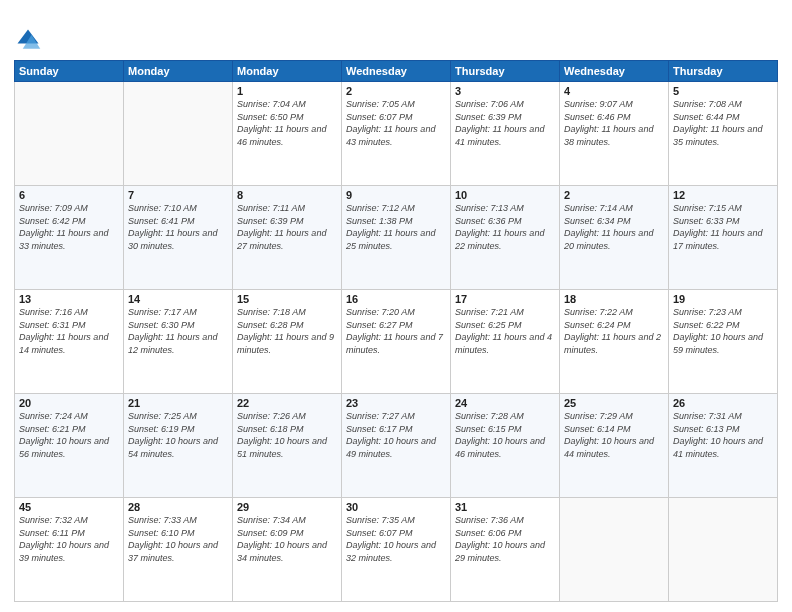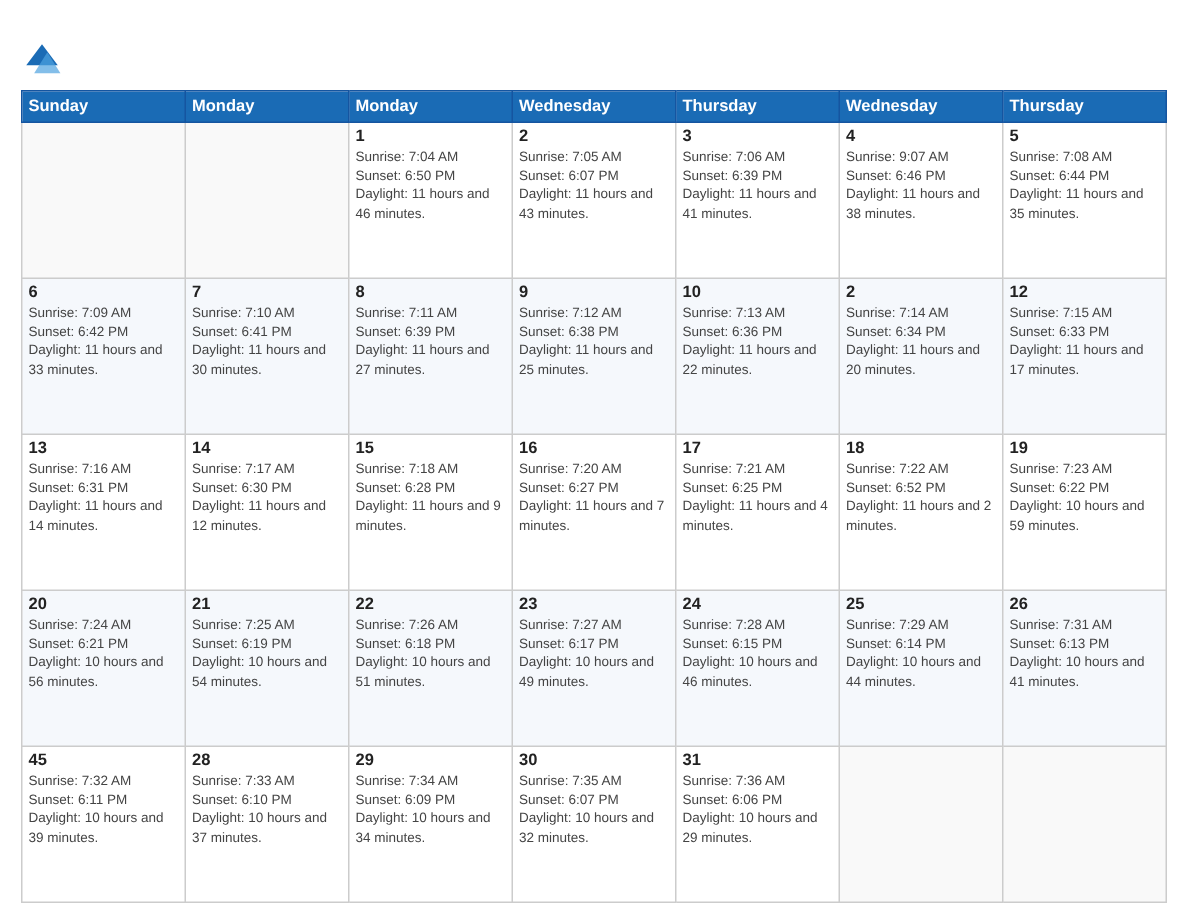--- a/index.html
+++ b/index.html
@@ -88,20 +88,21 @@
     .day-num {
       font-size: 11px;
       font-weight: bold;
       margin-bottom: 1px;
       color: #222;
     }
     .day-detail {
       font-size: 9px;
       color: #444;
       line-height: 1.4;
+      font-style: italic;
     }
   </style>
 </head>
 <body>
 
 <div class="page">
   <div class="header">
     <div class="logo">
       <svg class="logo-icon" viewBox="0 0 32 32">
         <polygon points="16,4 28,20 4,20" fill="#1a6bb5"></polygon>
@@ -179,21 +180,21 @@
           </td>
           <td>
             <div class="day-num">8</div>
             <div class="day-detail">Sunrise: 7:11 AM
 Sunset: 6:39 PM
 Daylight: 11 hours and 27 minutes.</div>
           </td>
           <td>
             <div class="day-num">9</div>
             <div class="day-detail">Sunrise: 7:12 AM
-Sunset: 6:38 PM
+Sunset: 1:38 PM
 Daylight: 11 hours and 25 minutes.</div>
           </td>
           <td>
             <div class="day-num">10</div>
             <div class="day-detail">Sunrise: 7:13 AM
 Sunset: 6:36 PM
 Daylight: 11 hours and 22 minutes.</div>
           </td>
           <td>
             <div class="day-num">2</div>
@@ -235,21 +236,21 @@
           </td>
           <td>
             <div class="day-num">17</div>
             <div class="day-detail">Sunrise: 7:21 AM
 Sunset: 6:25 PM
 Daylight: 11 hours and 4 minutes.</div>
           </td>
           <td>
             <div class="day-num">18</div>
             <div class="day-detail">Sunrise: 7:22 AM
-Sunset: 6:52 PM
+Sunset: 6:24 PM
 Daylight: 11 hours and 2 minutes.</div>
           </td>
           <td>
             <div class="day-num">19</div>
             <div class="day-detail">Sunrise: 7:23 AM
 Sunset: 6:22 PM
 Daylight: 10 hours and 59 minutes.</div>
           </td>
         </tr>
         <tr>

